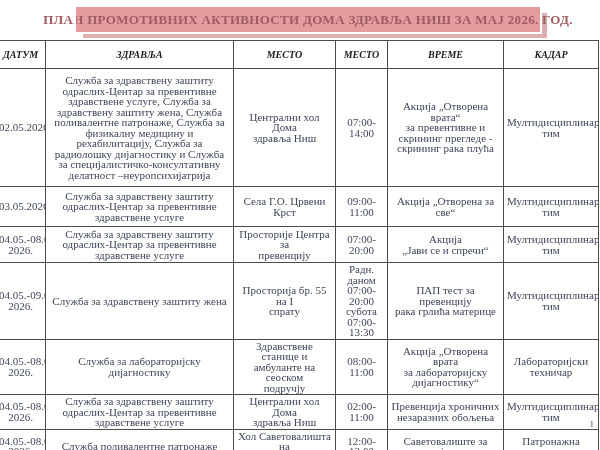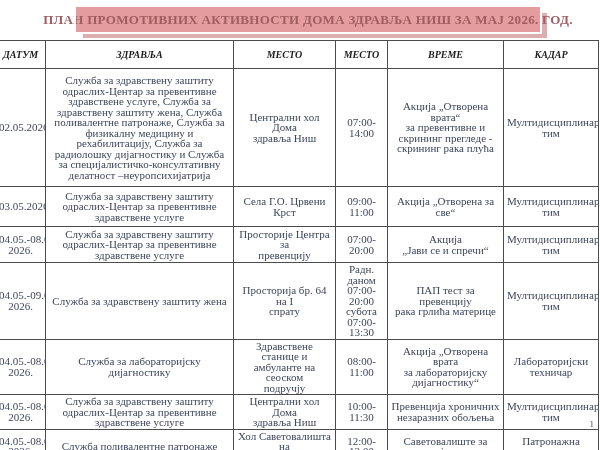--- a/index.html
+++ b/index.html
@@ -157,21 +157,21 @@
         <td class="c-vreme">07:00-20:00</td>
         <td class="c-tema">Акција
 „Јави се и спречи“</td>
         <td class="c-kadar">Мултидисциплинарни
 тим</td>
       </tr>
       <tr class="row-4">
         <td class="c-datum">04.05.-09.05.
 2026.</td>
         <td class="c-sluzba">Служба за здравствену заштиту жена</td>
-        <td class="c-mesto">Просторија бр. 64 на I
+        <td class="c-mesto">Просторија бр. 55 на I
 спрату</td>
         <td class="c-vreme">Радн.
 даном
 07:00-20:00
 субота
 07:00-13:30</td>
         <td class="c-tema">ПАП тест за превенцију
 рака грлића материце</td>
         <td class="c-kadar">Мултидисциплинарни
 тим</td>
@@ -189,21 +189,21 @@
 дијагностику“</td>
         <td class="c-kadar">Лабораторијски
 техничар</td>
       </tr>
       <tr class="row-6">
         <td class="c-datum">04.05.-08.05.
 2026.</td>
         <td class="c-sluzba">Служба за здравствену заштиту одраслих-Центар за превентивне здравствене услуге</td>
         <td class="c-mesto">Централни хол Дома
 здравља Ниш</td>
-        <td class="c-vreme">10:00-11:30</td>
+        <td class="c-vreme">02:00-11:00</td>
         <td class="c-tema">Превенција хроничних
 незаразних обољења</td>
         <td class="c-kadar">Мултидисциплинарни
 тим</td>
       </tr>
       <tr class="row-7">
         <td class="c-datum">04.05.-08.05.
 2026.</td>
         <td class="c-sluzba">Служба поливалентне патронаже</td>
         <td class="c-mesto">Хол Саветовалишта на

